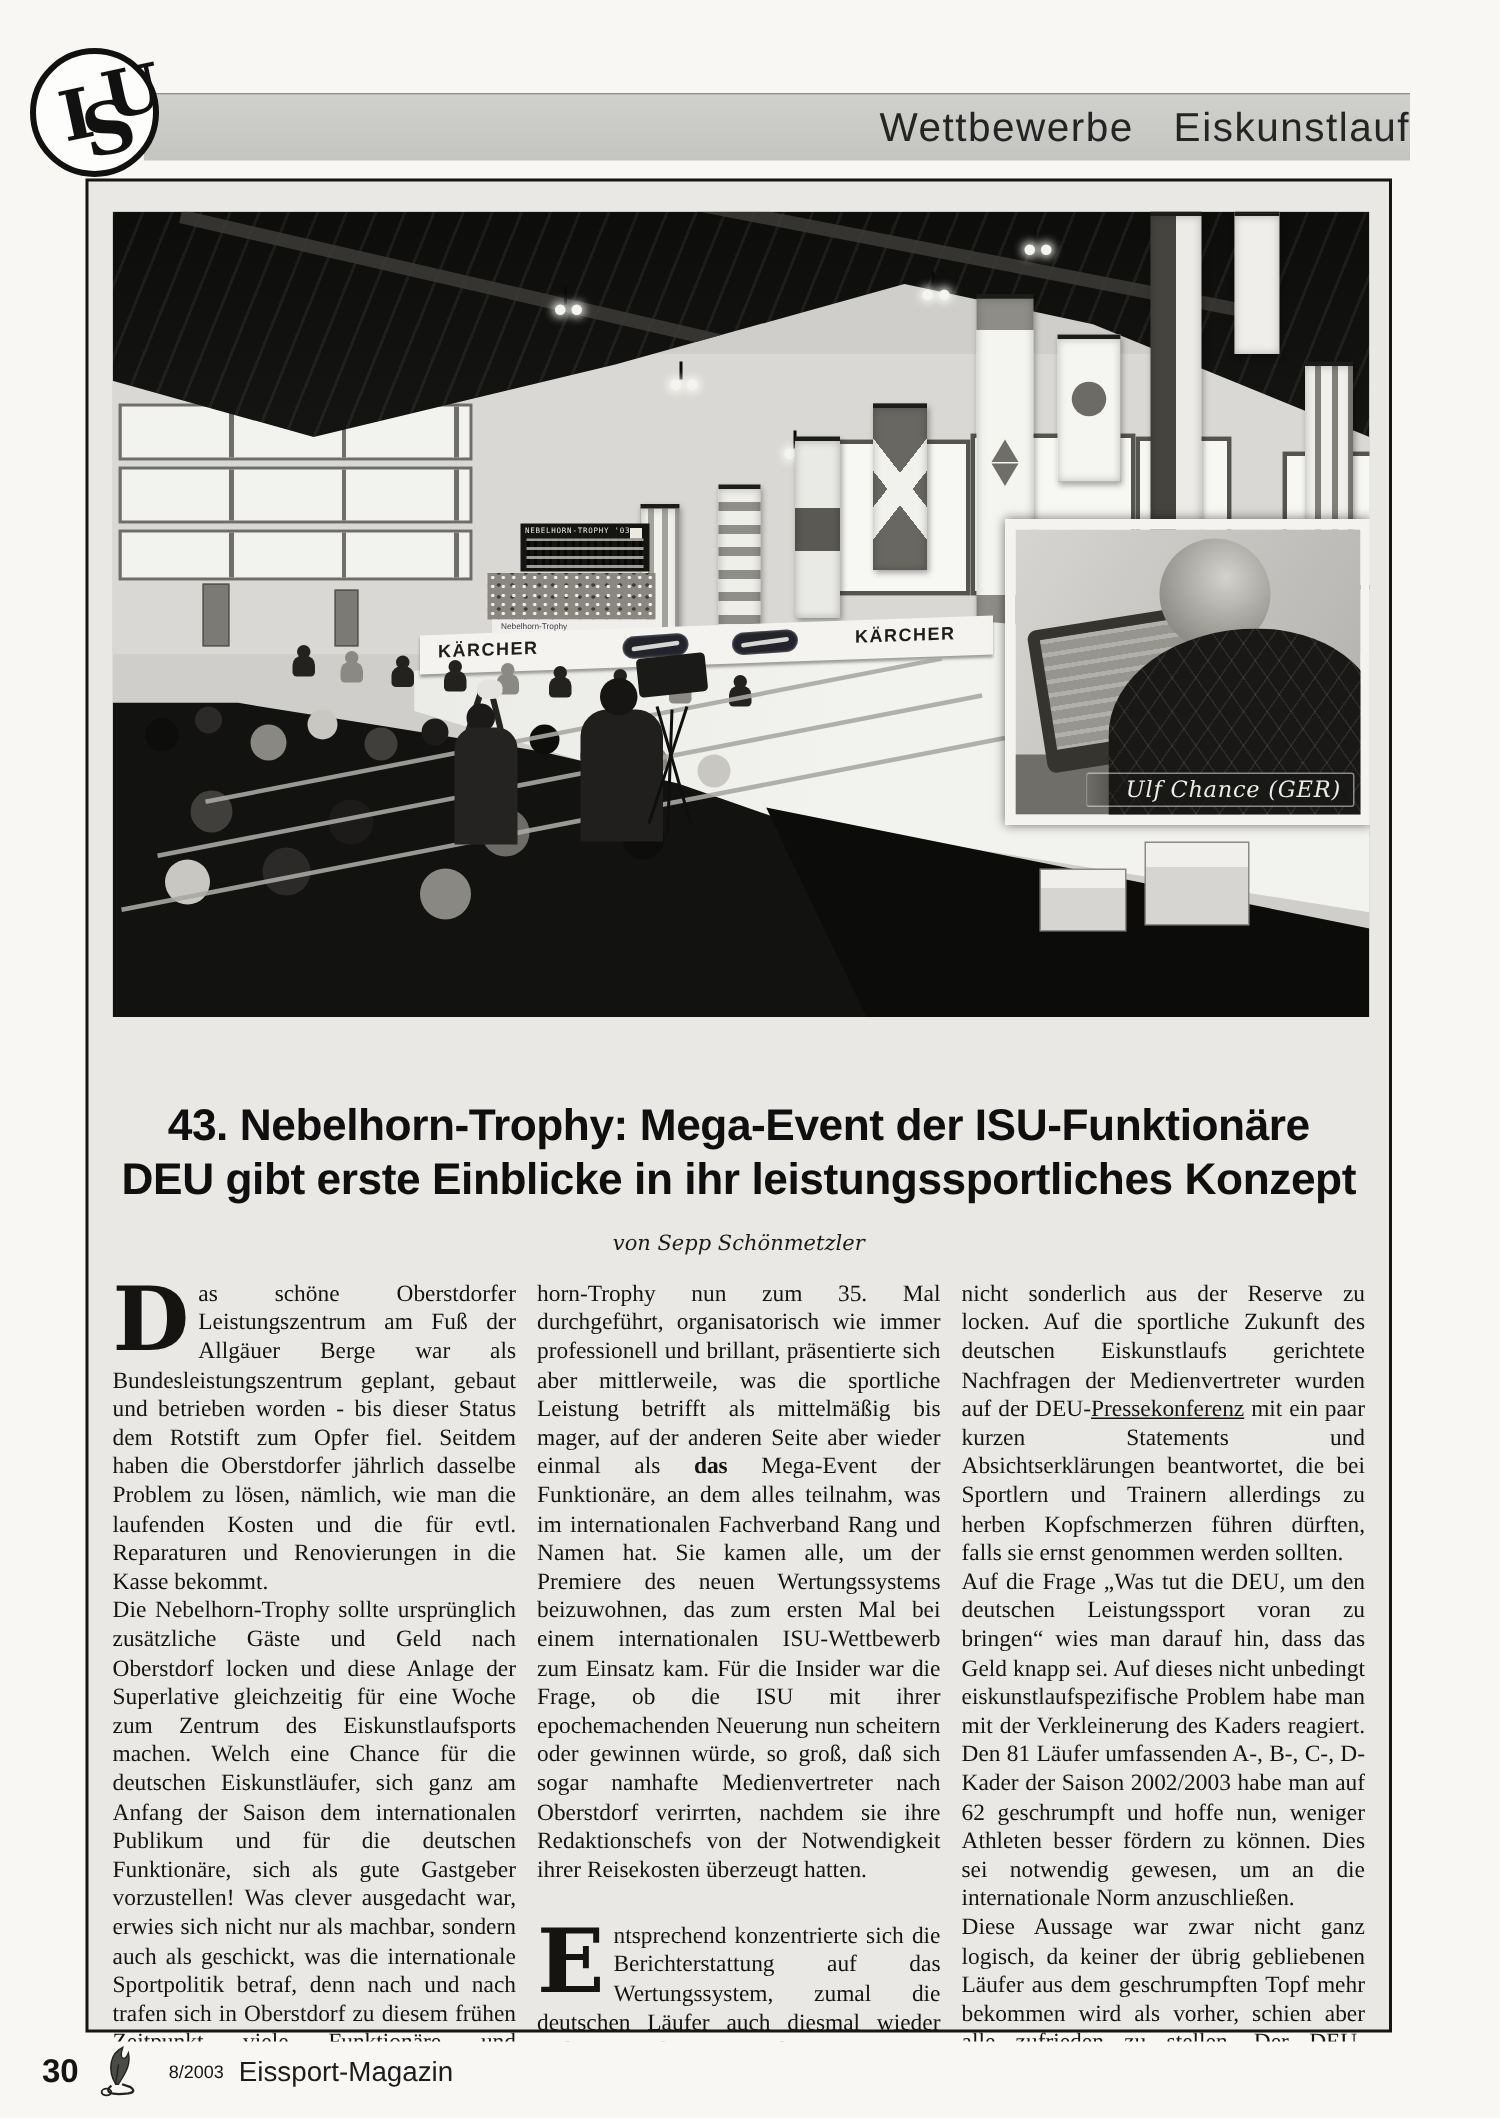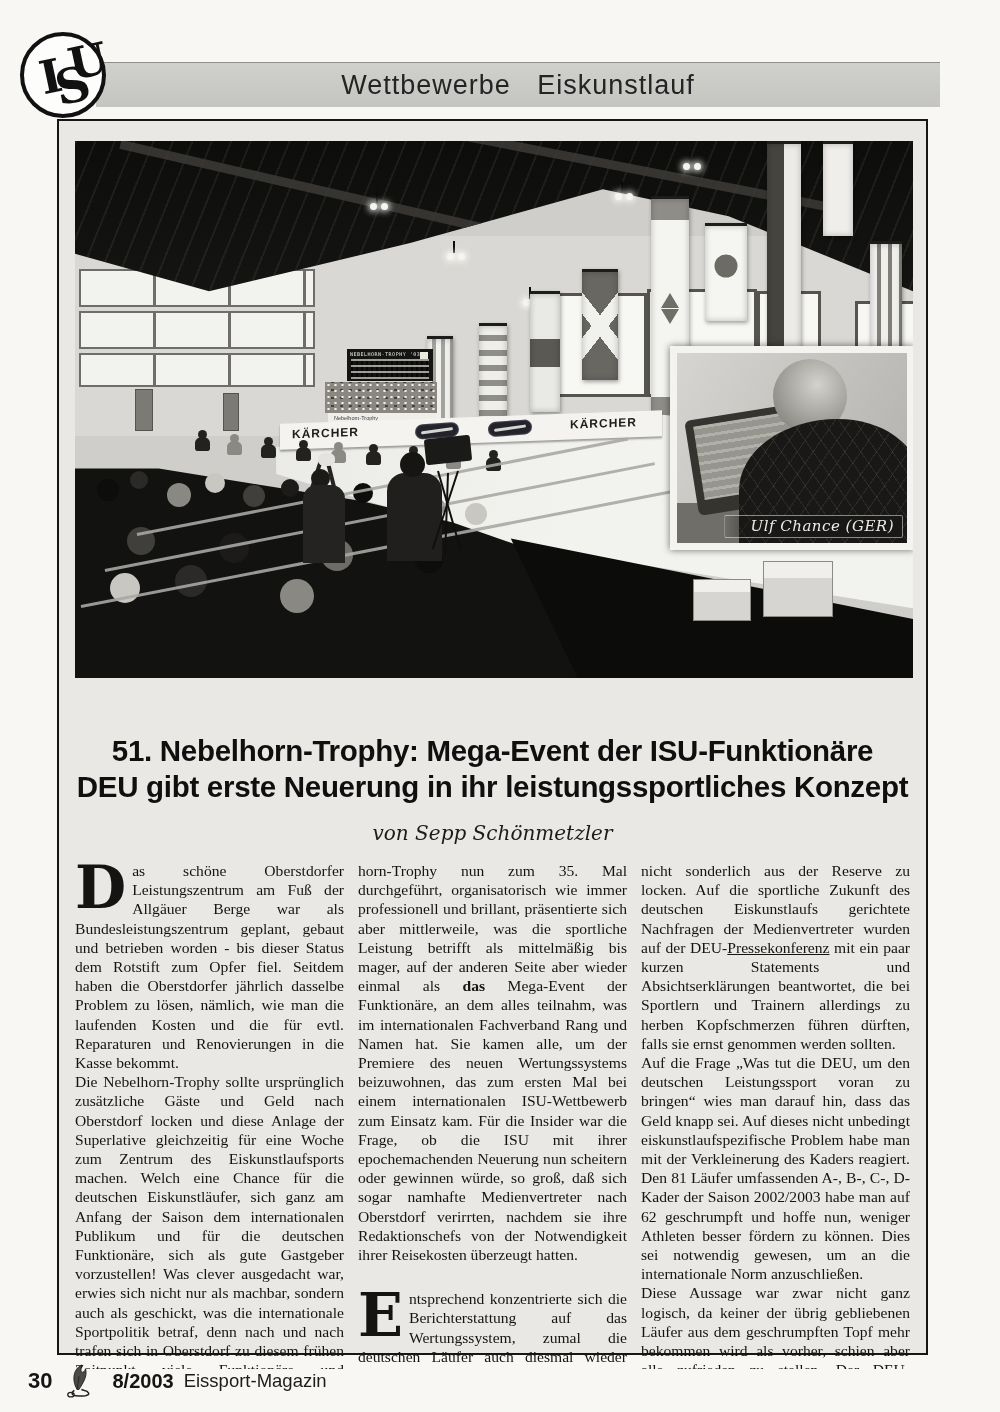--- a/index.html
+++ b/index.html
@@ -2,21 +2,21 @@
 <html><head>
 <meta charset="utf-8">
 <style>
   html,body{margin:0;padding:0;background:#f8f7f4;}
   .page{position:relative;width:1000px;height:1412px;background:#f8f7f4;overflow:hidden;
         font-family:"Liberation Sans",sans-serif;color:#161514;}
   
   .isu-logo{position:absolute;left:18px;top:28px;width:90px;height:94px;z-index:5;}
   .section-bar{position:absolute;left:96px;top:62px;width:844px;height:44px;
       background:linear-gradient(#d0d0cd,#c4c4c1);border-top:1px solid #8f8f8c;
-      display:flex;align-items:center;justify-content:center;}
+      display:flex;align-items:center;justify-content:flex-end;}
   .section-bar span{font-size:27px;color:#242424;letter-spacing:1px;word-spacing:18px;}
   
   .article-box{position:absolute;left:57px;top:119px;width:867px;height:1232px;
       border:2px solid #161616;background:#e9e8e4;}
   
   .photo{position:absolute;left:16px;top:20px;width:838px;height:537px;overflow:hidden;
       background:#cfcecb;}
   .photo *{position:absolute;}
   .ph-wall{left:0;top:95px;width:100%;height:200px;background:#d9d8d4;}
   .ph-winrow{background:#f2f2ee;border:2px solid #6e6d69;
@@ -101,32 +101,32 @@
       background-image:repeating-linear-gradient(55deg,transparent 0 12px,rgba(255,255,255,.08) 12px 13px),
       repeating-linear-gradient(-55deg,transparent 0 12px,rgba(255,255,255,.08) 12px 13px);}
   .in-caption{right:4px;bottom:5px;padding:1px 8px 2px 26px;
       background:linear-gradient(90deg,rgba(20,20,18,0),rgba(24,24,22,.9) 28%);
       font-family:"DejaVu Serif",serif;font-style:italic;font-size:15px;color:#edece7;letter-spacing:.5px;
       border:1px solid rgba(250,250,245,.5);border-radius:2px;}
   
   .headline{margin:612px 6px 0;text-align:center;font-size:29.5px;line-height:36px;font-weight:bold;
       letter-spacing:-.3px;color:#0f0f0f;}
   .byline{margin-top:16px;text-align:center;font-family:"DejaVu Serif",serif;font-style:italic;
-      font-size:20px;color:#1b1b1a;}
+      font-size:14px;color:#1b1b1a;}
   .columns{display:flex;gap:14px;margin:16px 16px 0;height:508px;overflow:hidden;}
   .col{flex:1;font-family:"Liberation Serif",serif;font-size:15.6px;line-height:19.2px;
       text-align:justify;color:#151412;}
   .col p{margin:0;}
   .col p.gap{margin-top:25px;}
   .dropcap{float:left;font-family:"DejaVu Serif",serif;font-weight:600;font-size:59px;
       line-height:47px;padding:3px 6px 0 0;}
   
   .footer{position:absolute;left:28px;top:1362px;display:flex;align-items:center;gap:10px;}
   .footer .pageno{font-size:22px;font-weight:bold;color:#141414;}
-  .footer .issue{font-size:20px;font-weight:bold;margin-left:6px;}
+  .footer .issue{font-size:12px;font-weight:normal;margin-left:6px;}
   .footer .mag{font-size:18.5px;color:#1c1c1c;}
 </style>
 </head>
 <body>
 
 <div class="page">
 
   <div class="isu-logo">
     <svg width="90" height="94" viewBox="0 0 90 94">
       <circle cx="45" cy="47" r="41" fill="#fdfdfb" stroke="#111" stroke-width="4"></circle>
@@ -285,22 +285,22 @@
         <div class="in-monitor">
           <div class="in-screen"></div>
         </div>
         <div class="in-head"></div>
         <div class="in-jacket"></div>
         <div class="in-caption">Ulf Chance (GER)</div>
       </div>
     </div>
 
     <h1 class="headline">
-      <span>51. Nebelhorn-Trophy: Mega-Event der ISU-Funktionäre</span><br>
-      <span>DEU gibt erste Neuerung in ihr leistungssportliches Konzept</span>
+      <span>43. Nebelhorn-Trophy: Mega-Event der ISU-Funktionäre</span><br>
+      <span>DEU gibt erste Einblicke in ihr leistungssportliches Konzept</span>
     </h1>
     <div class="byline">von Sepp Schönmetzler</div>
 
     <div class="columns">
       <div class="col">
           <p><span class="dropcap">D</span><span>as schöne Oberstdorfer Leistungszentrum am Fuß der Allgäuer Berge war als Bundesleistungszentrum geplant, gebaut und betrieben worden - bis dieser Status dem Rotstift zum Opfer fiel. Seitdem haben die Oberstdorfer jährlich dasselbe Problem zu lösen, nämlich, wie man die laufenden Kosten und die für evtl. Reparaturen und Renovierungen in die Kasse bekommt.</span></p>
           <p><span>Die Nebelhorn-Trophy sollte ursprünglich zusätzliche Gäste und Geld nach Oberstdorf locken und diese Anlage der Superlative gleichzeitig für eine Woche zum Zentrum des Eiskunstlaufsports machen. Welch eine Chance für die deutschen Eiskunstläufer, sich ganz am Anfang der Saison dem internationalen Publikum und für die deutschen Funktionäre, sich als gute Gastgeber vorzustellen! Was clever ausgedacht war, erwies sich nicht nur als machbar, sondern auch als geschickt, was die internationale Sportpolitik betraf, denn nach und nach trafen sich in Oberstdorf zu diesem frühen Zeitpunkt viele Funktionäre und Preisrichter des internationalen Eiskunstlaufs, um neue Regeln auszutesten, Preisrichterprüfungen abzunehmen, Terminpläne zu besprechen, usw., usw. In diesem Jahr wurde die Nebel-</span></p>
         </div>
       <div class="col">
           <p><span>horn-Trophy nun zum 35. Mal durchgeführt, organisatorisch wie immer professionell und brillant, präsentierte sich aber mittlerweile, was die sportliche Leistung betrifft als mittelmäßig bis mager, auf der anderen Seite aber wieder einmal als </span><span style="font-weight: bold;">das</span><span> Mega-Event der Funktionäre, an dem alles teilnahm, was im internationalen Fachverband Rang und Namen hat. Sie kamen alle, um der Premiere des neuen Wertungssystems beizuwohnen, das zum ersten Mal bei einem internationalen ISU-Wettbewerb zum Einsatz kam. Für die Insider war die Frage, ob die ISU mit ihrer epochemachenden Neuerung nun scheitern oder gewinnen würde, so groß, daß sich sogar namhafte Medienvertreter nach Oberstdorf verirrten, nachdem sie ihre Redaktionschefs von der Notwendigkeit ihrer Reisekosten überzeugt hatten.</span></p>

